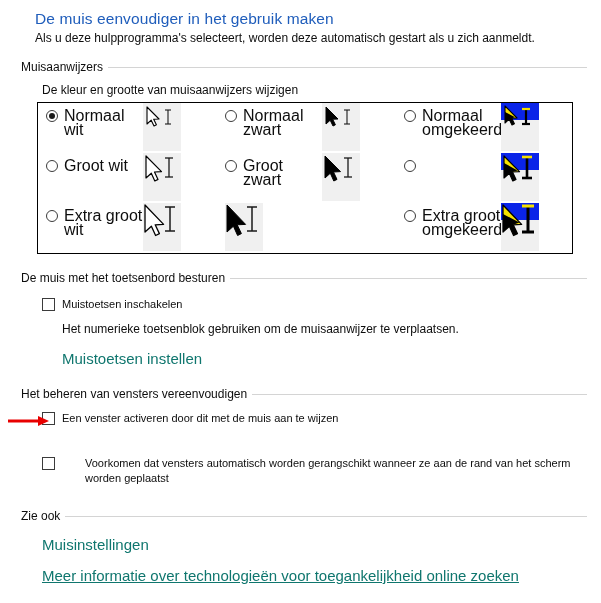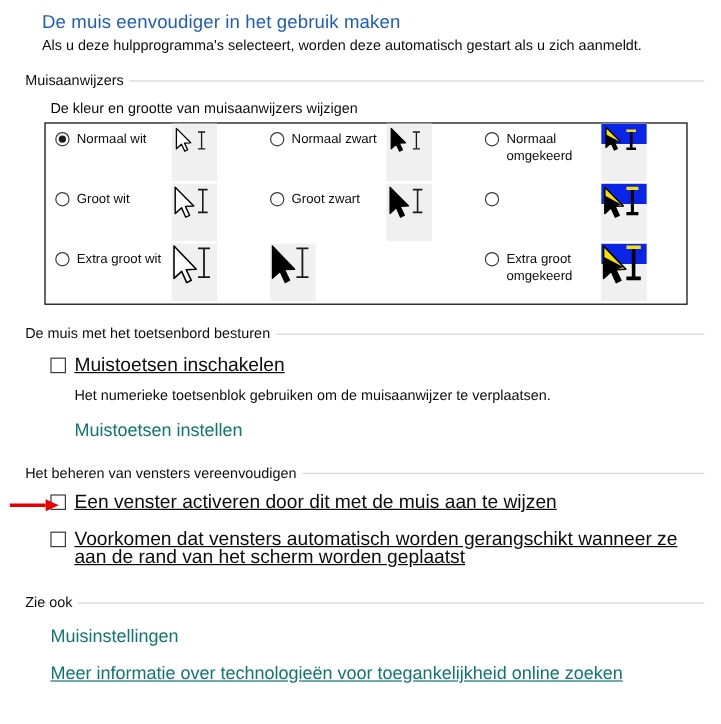--- a/index.html
+++ b/index.html
@@ -107,21 +107,21 @@
   }
   .radio.checked::after {
     content: "";
     position: absolute;
     left: 2px; top: 2px;
     width: 6px; height: 6px;
     border-radius: 50%;
     background: #1a1a1a;
   }
   .radio-label {
-    font-size: 11px;
+    font-size: 16px;
     line-height: 14px;
     margin-left: 6px;
     color: #0d0d0d;
   }
 
   
   .preview {
     width: 38px;
     height: 48px;
     background: #f0f0f0;
@@ -149,45 +149,44 @@
   .checkbox {
     width: 13px;
     height: 13px;
     border: 1px solid #3b3b3b;
     background: #ffffff;
     box-sizing: border-box;
     flex: 0 0 13px;
     margin-top: 1px;
   }
   .chk-label {
-    font-size: 16px;
+    font-size: 11px;
     line-height: 15px;
     margin-left: 7px;
     color: #0d0d0d;
-    text-decoration: underline;
   }
   .sub-text {
     font-size: 12px;
     margin: 10px 0 0 48px;
     color: #0d0d0d;
   }
   .link {
     font-size: 15px;
     color: #0f766e;
     text-decoration: none;
     cursor: pointer;
     display: inline-block;
   }
   .link.underline { text-decoration: underline; }
   .link-row { margin: 14px 0 0 48px; }
 
   
   .win-section { margin-top: 19px; }
   .win-row1 { margin-top: 10px; position: relative; }
-  .win-row2 { margin-top: 16px; }
+  .win-row2 { margin-top: 30px; gap: 23px; }
   .chk-label.wrap { max-width: 520px; }
 
   
   .red-arrow {
     position: absolute;
     left: 8px;
     top: 415px;
     width: 42px;
     height: 12px;
   }

